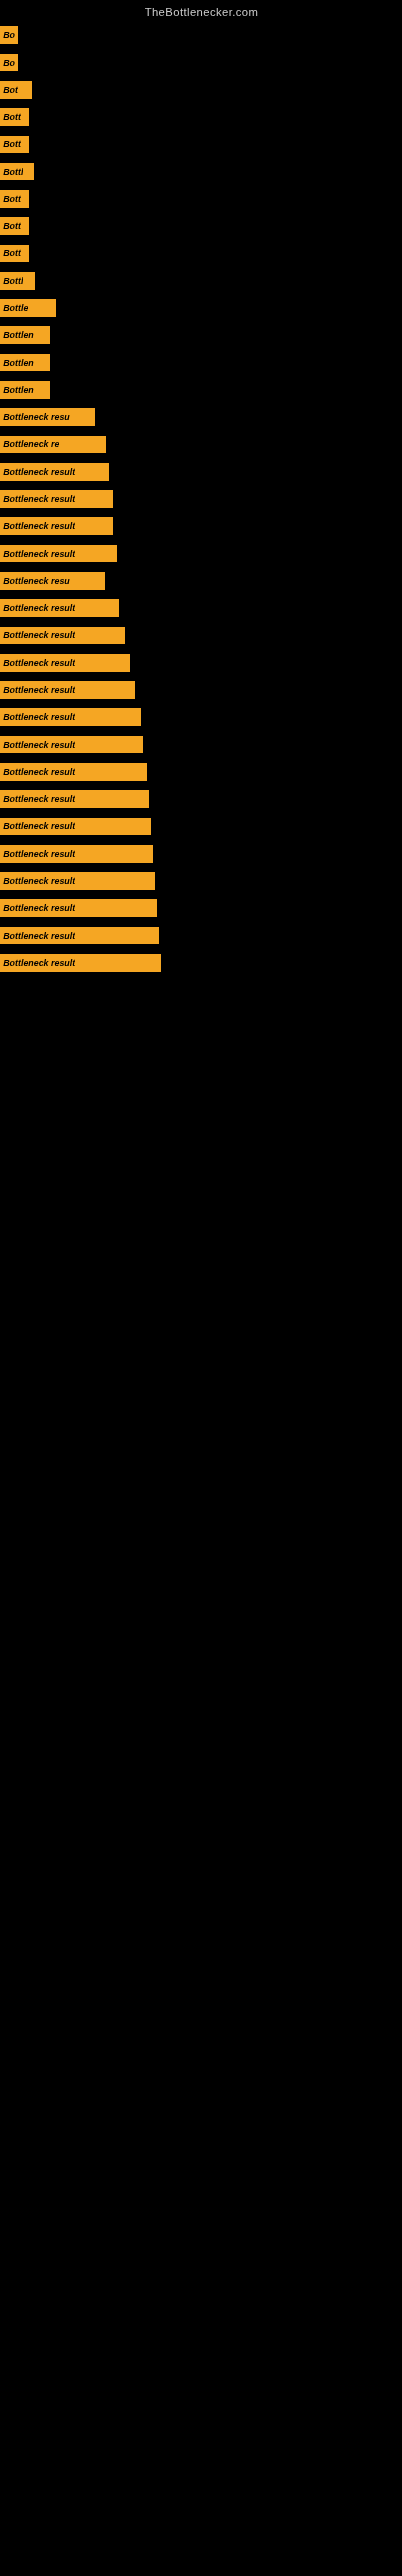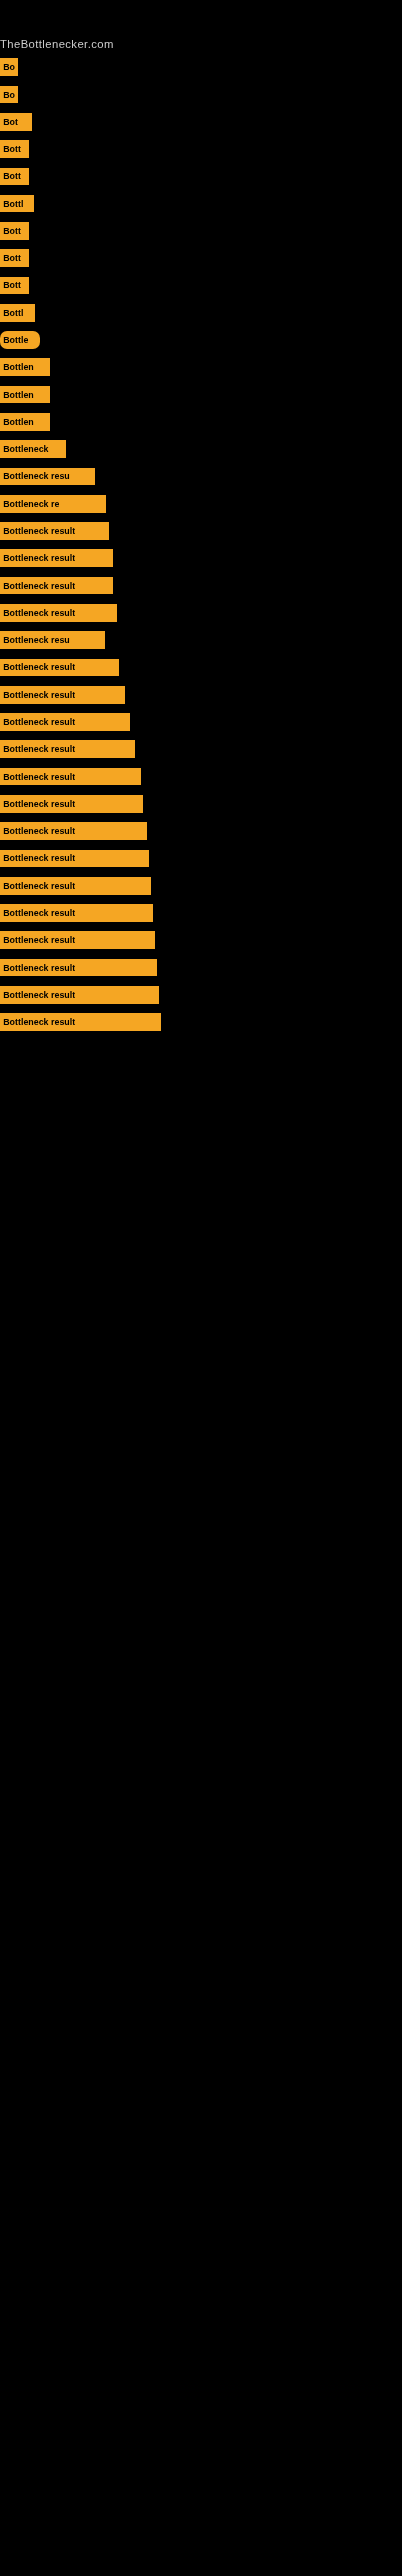--- a/index.html
+++ b/index.html
@@ -6,39 +6,39 @@
     body {
       background-color: #000;
       width: 403px;
       min-height: 2576px;
       font-family: Arial, sans-serif;
       position: relative;
     }
     .site-title {
       color: #ccc;
       font-size: 11.3px;
-      text-align: left;
+      text-align: center;
       padding: 6.4px 0 3.2px 0;
       letter-spacing: 0.4px;
-      margin-top: 32px;
     }
     .bar-container {
       display: flex;
       align-items: center;
       margin-bottom: 0px;
       padding: 4.8px 0 4.8px 0;
     }
     .bar {
       background-color: #f5a623;
       height: 17.7px;
       display: flex;
       align-items: center;
       padding-left: 3.2px;
       min-width: 8px;
       flex-shrink: 0;
+      font-style: italic;
     }
     .bar-label {
       color: #000;
       font-size: 8.9px;
       font-weight: bold;
       white-space: nowrap;
       overflow: hidden;
     }
   </style>
 </head>
@@ -91,45 +91,40 @@
       <div class="bar" style="width: 29px;">
         <span class="bar-label">Bott</span>
       </div>
     </div>
     <div class="bar-container">
       <div class="bar" style="width: 35px;">
         <span class="bar-label">Bottl</span>
       </div>
     </div>
     <div class="bar-container">
-      <div class="bar" style="width: 40px; border-radius: 7px;">
+      <div class="bar" style="width: 56px;">
         <span class="bar-label">Bottle</span>
       </div>
     </div>
     <div class="bar-container">
       <div class="bar" style="width: 50px;">
         <span class="bar-label">Bottlen</span>
       </div>
     </div>
     <div class="bar-container">
       <div class="bar" style="width: 50px;">
         <span class="bar-label">Bottlen</span>
       </div>
     </div>
     <div class="bar-container">
       <div class="bar" style="width: 50px;">
         <span class="bar-label">Bottlen</span>
       </div>
     </div>
     <div class="bar-container">
-      <div class="bar" style="width: 66px;">
-        <span class="bar-label">Bottleneck</span>
-      </div>
-    </div>
-    <div class="bar-container">
       <div class="bar" style="width: 95px;">
         <span class="bar-label">Bottleneck resu</span>
       </div>
     </div>
     <div class="bar-container">
       <div class="bar" style="width: 106px;">
         <span class="bar-label">Bottleneck re</span>
       </div>
     </div>
     <div class="bar-container">

